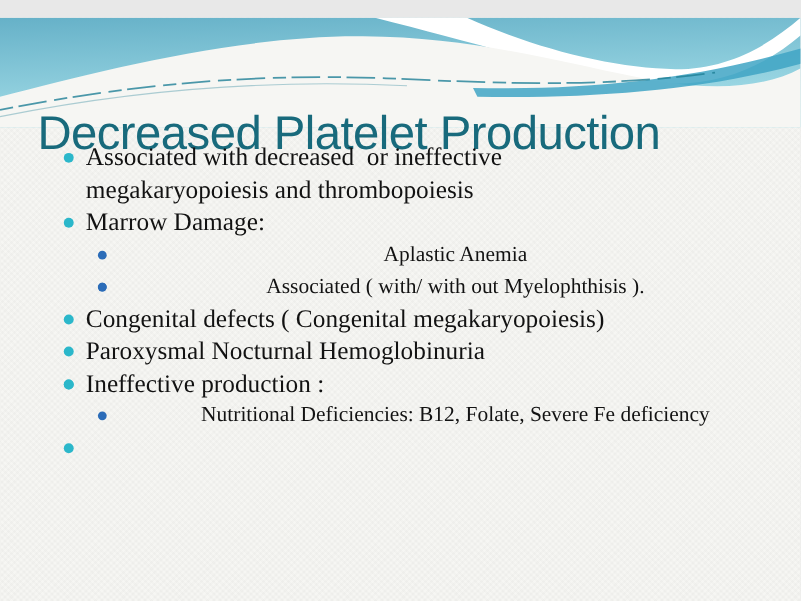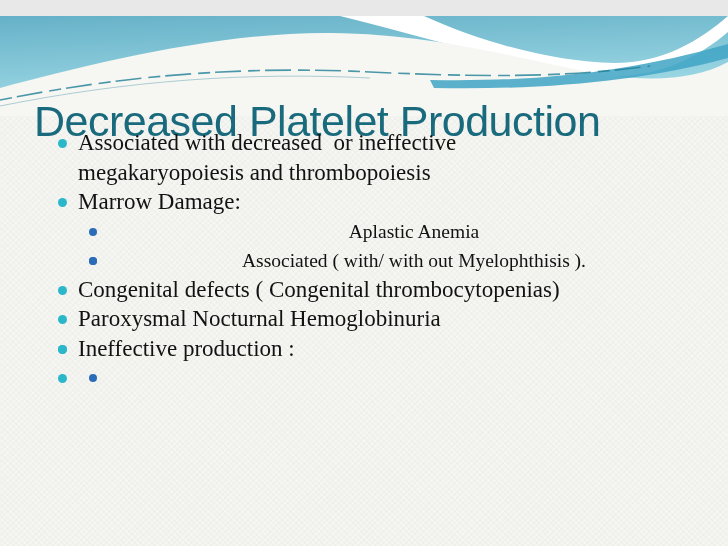--- a/index.html
+++ b/index.html
@@ -65,21 +65,21 @@
 
   <h1 class="slide-title">Decreased Platelet Production</h1>
 
   <ul class="bullet-list">
       <li class="bullet l1"><span class="dot"></span><span class="txt">Associated with decreased  or ineffective
 megakaryopoiesis and thrombopoiesis</span></li>
       <li class="bullet l1"><span class="dot"></span><span class="txt">Marrow Damage:</span></li>
       <li class="bullet l2"><span class="dot"></span><span class="txt">Aplastic Anemia</span></li>
       <li class="bullet l2"><span class="dot"></span></li>
       <li class="bullet l2"><span class="dot"></span><span class="txt">Associated ( with/ with out Myelophthisis ).</span></li>
-      <li class="bullet l1"><span class="dot"></span><span class="txt">Congenital defects ( Congenital thrombocytopenias)</span></li>
+      <li class="bullet l1"><span class="dot"></span><span class="txt">Congenital defects ( Congenital megakaryopoiesis)</span></li>
       <li class="bullet l1"><span class="dot"></span><span class="txt">Paroxysmal Nocturnal Hemoglobinuria</span></li>
       <li class="bullet l1"><span class="dot"></span></li>
       <li class="bullet l1"><span class="dot"></span><span class="txt">Ineffective production :</span></li>
-      <li class="bullet l2"><span class="dot"></span></li>
+      <li class="bullet l2"><span class="dot"></span><span class="txt">Nutritional Deficiencies: B12, Folate, Severe Fe deficiency</span></li>
       <li class="bullet l1"><span class="dot"></span></li>
     </ul>
 
 </div>
 
 </body></html>

